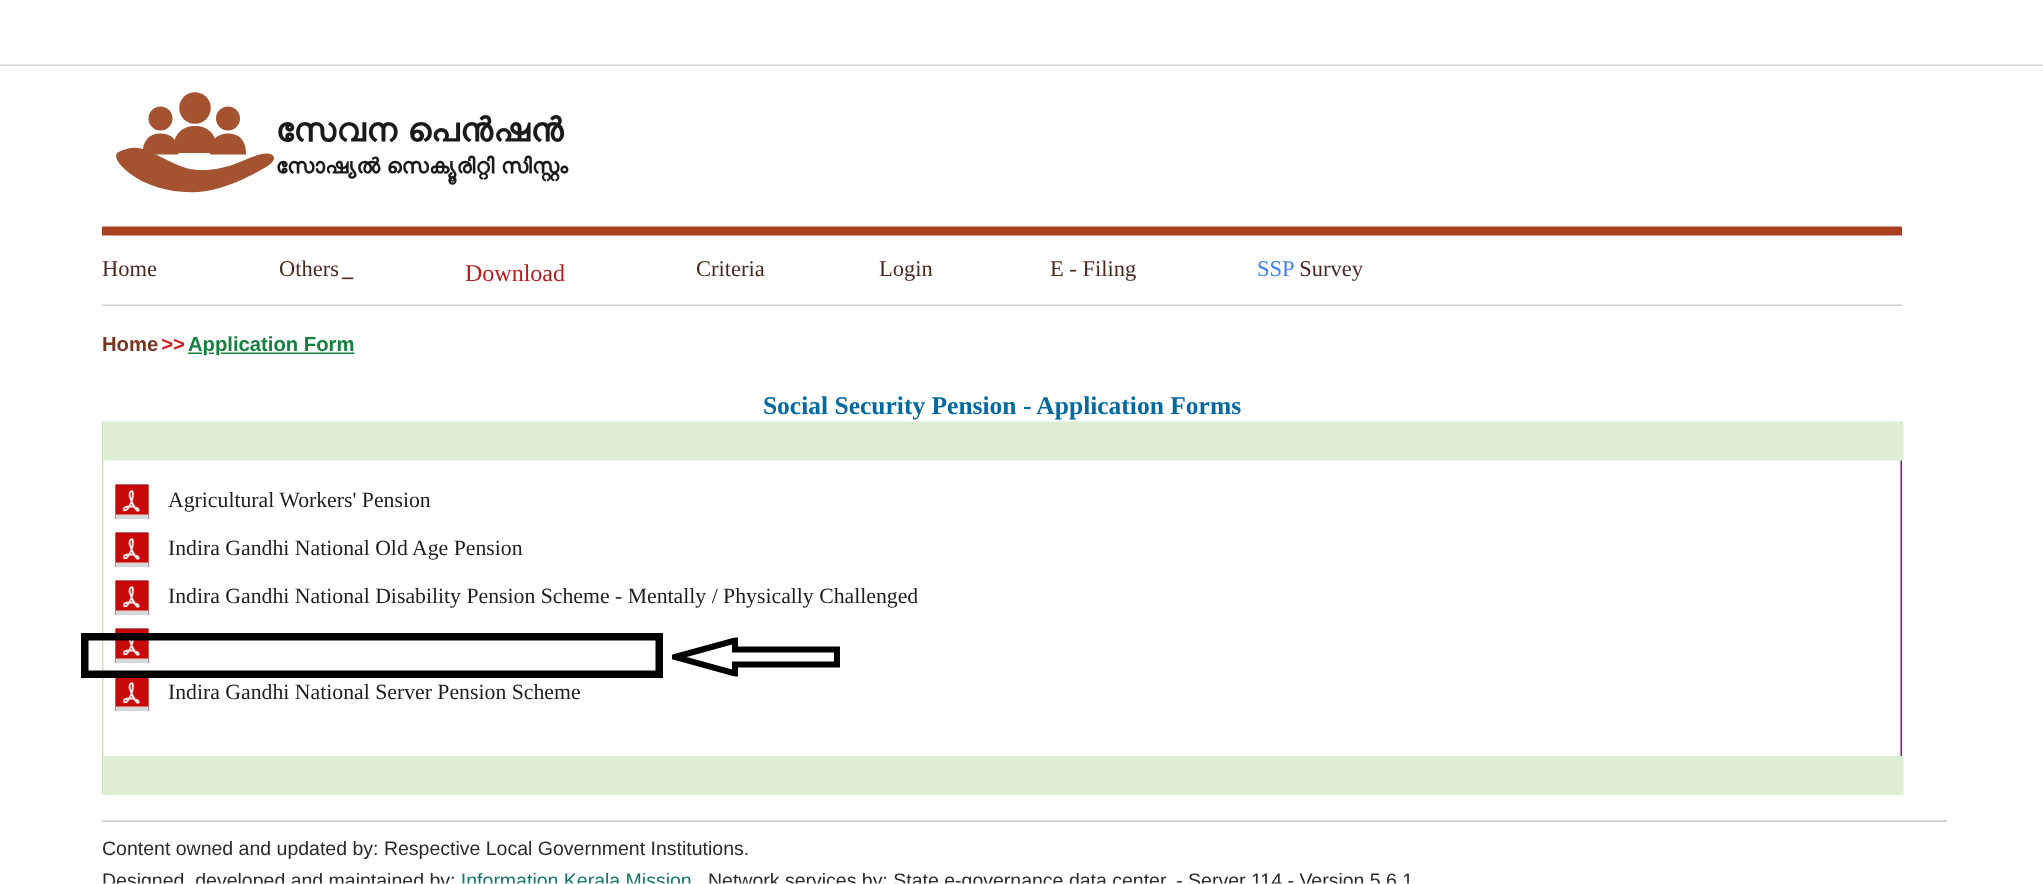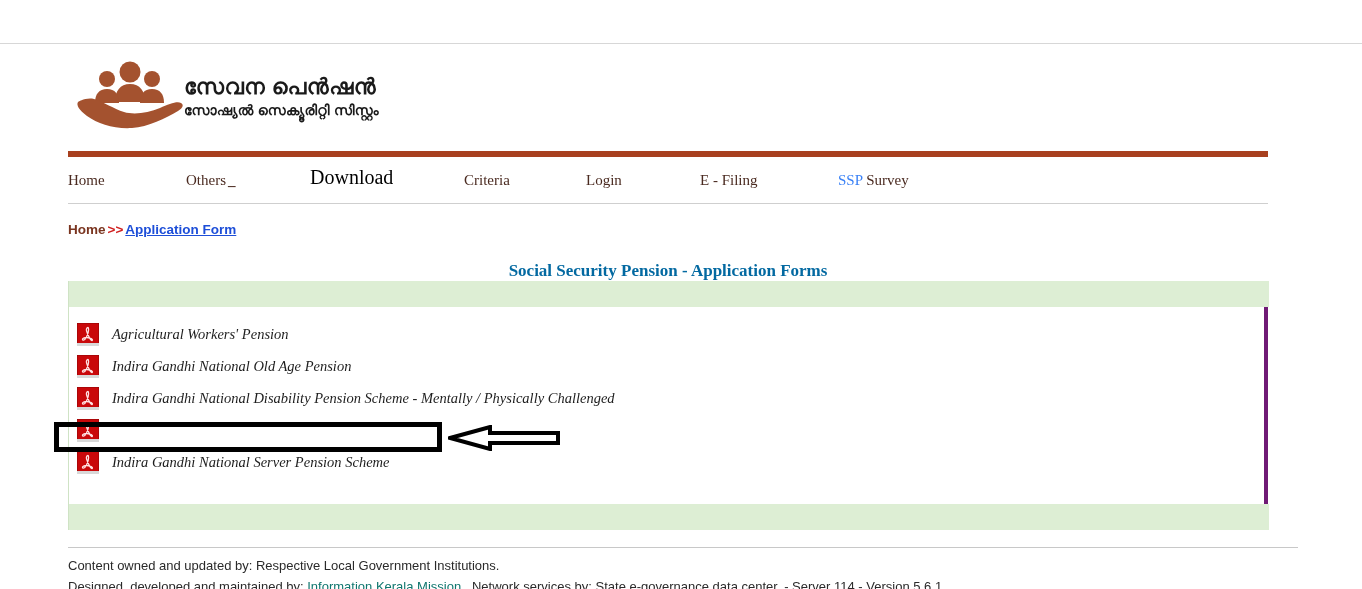--- a/index.html
+++ b/index.html
@@ -100,23 +100,23 @@
     position: absolute;
     top: 10px;
     font-family: "Liberation Serif", serif;
     font-size: 15px;
     color: #4a2a20;
     white-space: nowrap;
     cursor: pointer;
     text-decoration: none;
   }
   .nav-item.big {
-    font-size: 20px;
-    top: 4px;
-    color: #000000;
+    font-size: 16px;
+    top: 12px;
+    color: #b91c1c;
   }
   .nav-item .ssp {
     color: #3b82f6;
     font-weight: normal;
     text-align: right;
   }
   .nav-underscore {
     color: #4a2a20;
     font-weight: bold;
     padding-left: 2px;
@@ -129,21 +129,21 @@
     left: 68px;
     font-family: "Liberation Sans", sans-serif;
     font-size: 13.5px;
     font-weight: bold;
     color: #6b2d1a;
     white-space: nowrap;
   }
   .breadcrumb .crumb-home { color: #7a3520; cursor: pointer; }
   .breadcrumb .crumb-sep { color: #d01f1f; padding: 0 2px; }
   .breadcrumb .crumb-current {
-    color: #1d4ed8;
+    color: #15803d;
     text-decoration: underline;
     cursor: pointer;
   }
 
   
   .page-title {
     position: absolute;
     top: 214px;
     left: 0;
     width: 1336px;
@@ -156,22 +156,21 @@
 
   
   .panel {
     position: absolute;
     top: 245px;
     left: 68px;
     width: 1200px;
     height: 249px;
     background: #ffffff;
     border-left: 1px solid #cfe3c5;
-    border-right: 4px solid #701a75;
-    font-style: italic;
+    border-right: 1px solid #701a75;
   }
   .panel-bar {
     position: absolute;
     left: 0;
     width: 1200px;
     height: 26px;
     background: #ddeed4;
   }
   .panel-bar.top { top: 0; }
   .panel-bar.bottom { bottom: 0; }

